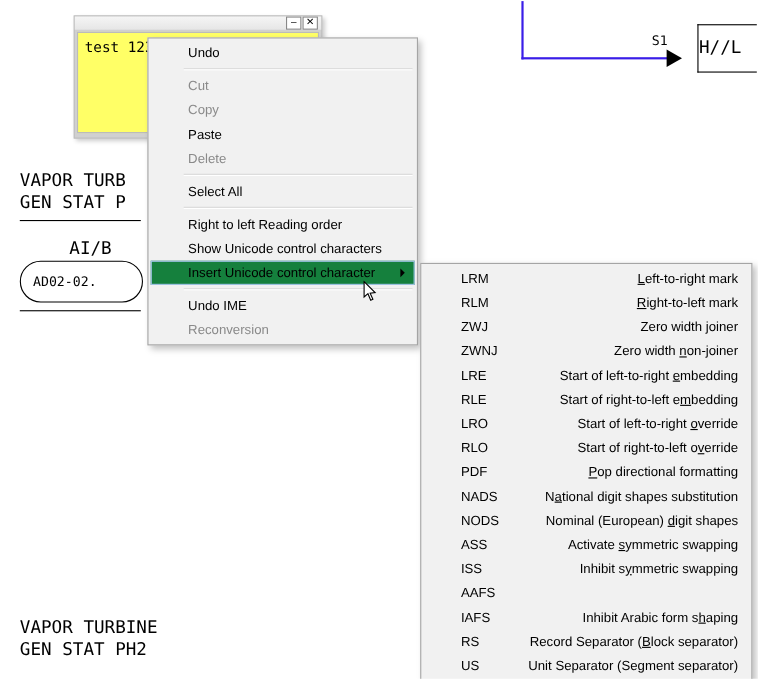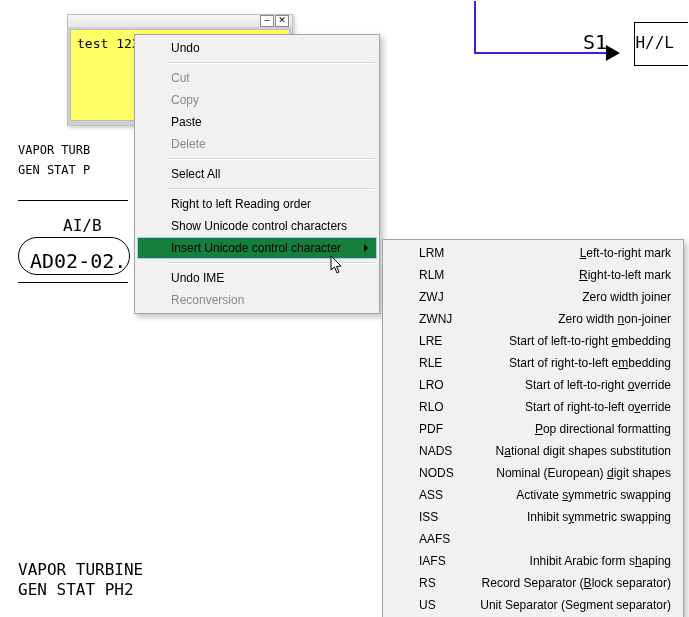--- a/index.html
+++ b/index.html
@@ -15,23 +15,23 @@
   }
 
   
 
   .mono {
     font-family: "Consolas", "Lucida Console", monospace;
     color: #000;
     white-space: pre;
   }
 
-  .bg-text1 { position: absolute; left: 18px; top: 140px; font-size: 12px; line-height: 20px; }
+  .bg-text1 { position: absolute; left: 18px; top: 154px; font-size: 16px; line-height: 20px; }
   .bg-text2 { position: absolute; left: 63px; top: 216px; font-size: 16px; }
-  .bg-text3 { position: absolute; left: 30px; top: 249px; font-size: 20px; }
+  .bg-text3 { position: absolute; left: 30px; top: 249px; font-size: 12px; }
   .bg-text4 { position: absolute; left: 18px; top: 560px; font-size: 16px; line-height: 20px; }
 
   .bg-line { position: absolute; background: #000; }
   .hline1 { left: 18px;  top: 200px; width: 110px; height: 1px; }
   .hline2 { left: 18px;  top: 282px; width: 110px; height: 1px; }
 
   
   .node {
     position: absolute;
     left: 18px;
@@ -54,21 +54,21 @@
     box-sizing: border-box;
     padding: 10px 14px 10px 0;
     font-family: "Consolas", monospace;
     font-size: 16px;
   }
   .s1-label {
     position: absolute;
     right: 82px;
     top: 30px;
     font-family: "Consolas", monospace;
-    font-size: 20px;
+    font-size: 12px;
   }
   .blue-line {
     position: absolute;
     left: 474px;
     top: 52px;
     width: 140px;
     height: 2px;
     background: #3a1ee8;
   }
   .blue-line-v {

